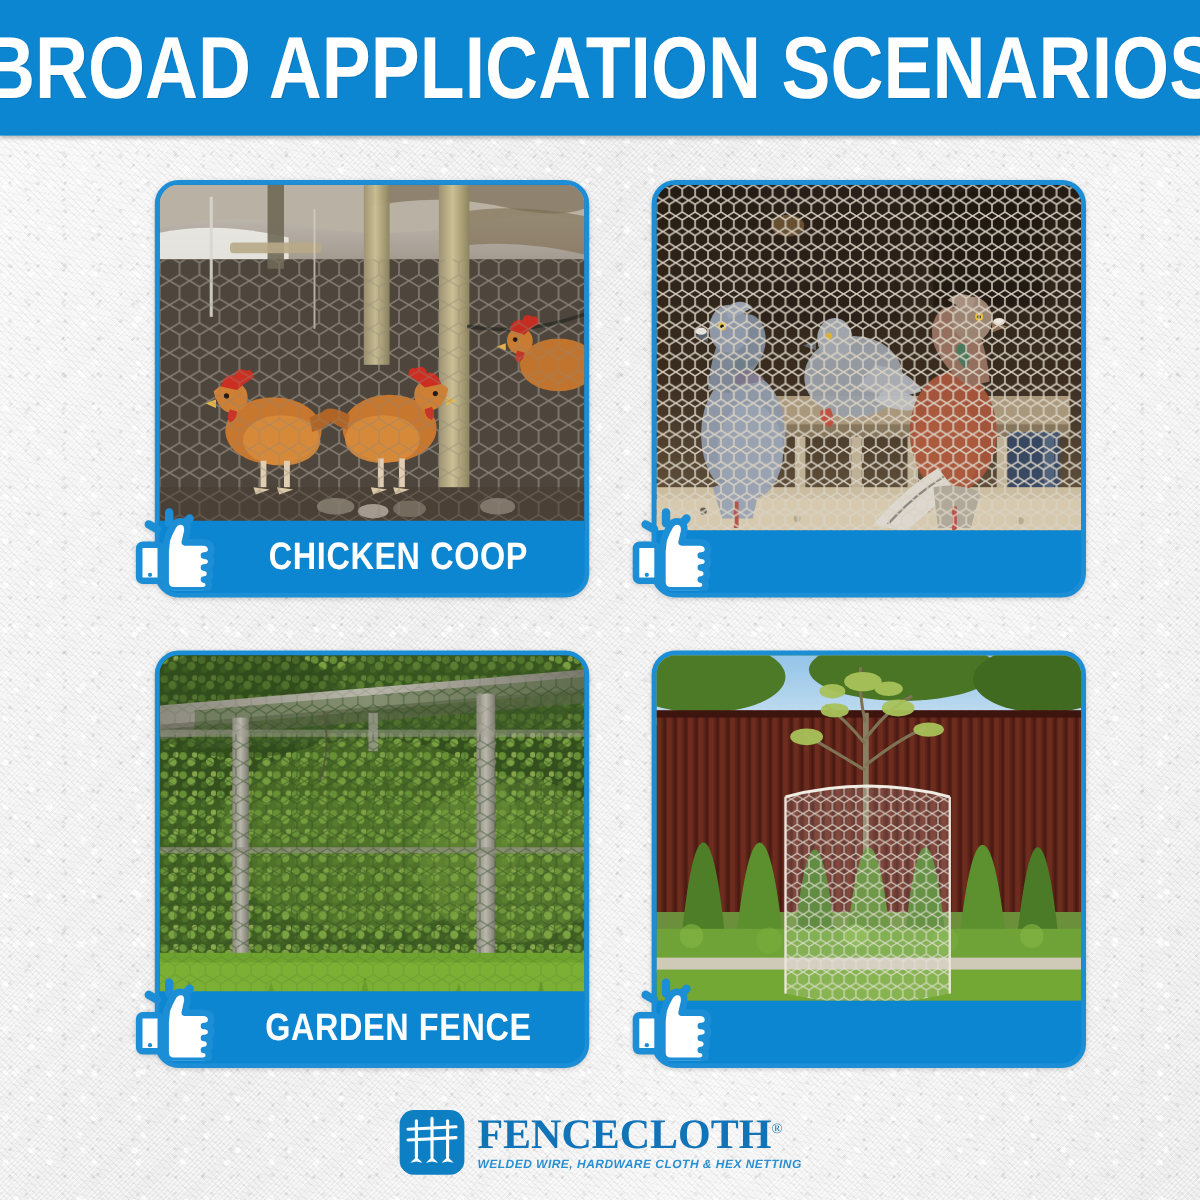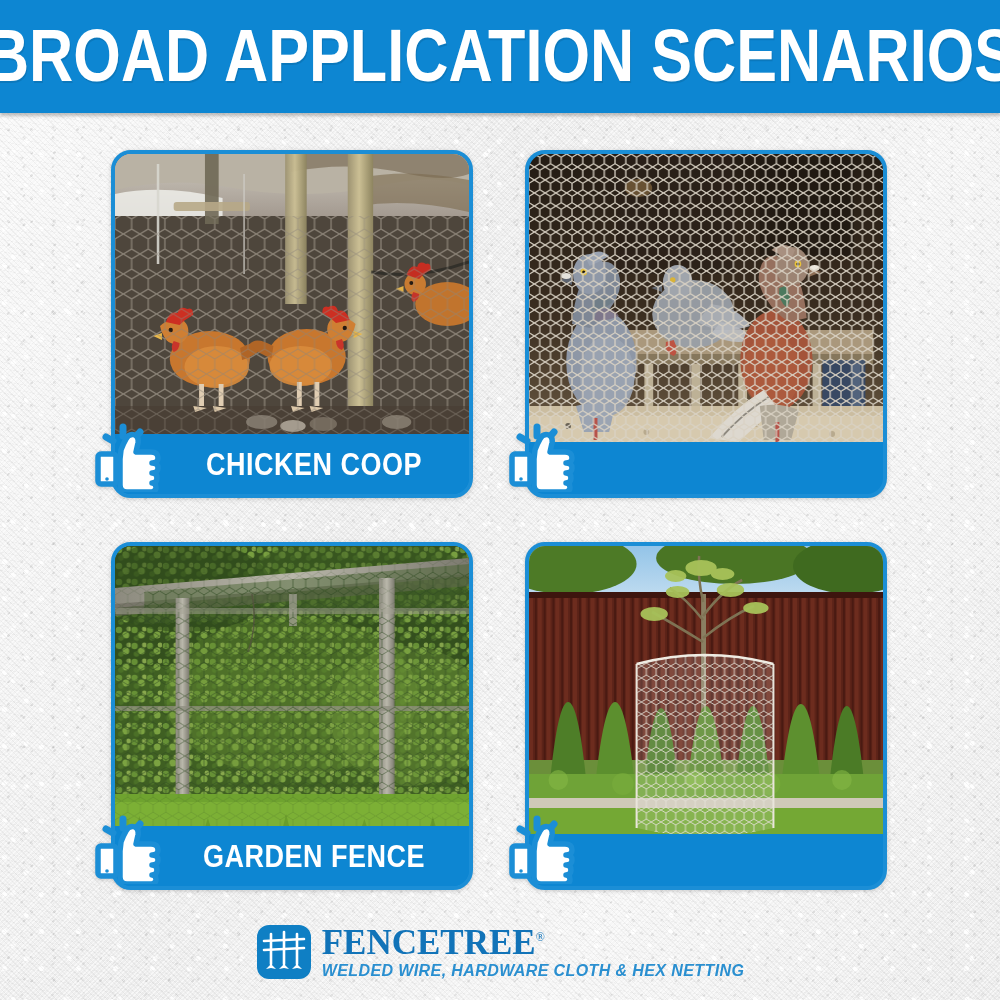--- a/index.html
+++ b/index.html
@@ -63,21 +63,21 @@
     letter-spacing: 0px;
     transform: scaleX(1.02) scaleY(1.22);
     transform-origin: center;
     white-space: nowrap;
     text-shadow: 1px 1px 0 rgba(0,0,0,.10);
   }
 
   
   .grid {
     position: absolute;
-    left: 111px;
+    left: 129px;
     top: 150px;
     width: 776px;
     height: 740px;
     display: grid;
     grid-template-columns: 362px 362px;
     grid-template-rows: 348px 348px;
     column-gap: 52px;
     row-gap: 44px;
     z-index: 3;
   }
@@ -165,21 +165,21 @@
   .logo-reg {
     font-size: 12px;
     vertical-align: super;
     font-weight: normal;
   }
   .logo-tagline {
     margin-top: 3px;
     font-family: "Liberation Sans Narrow", "Liberation Sans", sans-serif;
     font-weight: bold;
     font-style: italic;
-    font-size: 16px;
+    font-size: 10px;
     line-height: 1;
     color: #2a8fd0;
     letter-spacing: .4px;
     white-space: nowrap;
   }
 </style>
 </head>
 <body>
 
 <div id="page">
@@ -581,19 +581,19 @@
         </g>
         <g fill="#ffffff">
           <path d="M15 40 l-5 5 l5 -1 l5 1 z"></path>
           <path d="M28 40 l-5 5 l5 -1 l5 1 z"></path>
           <path d="M41 40 l-5 5 l5 -1 l5 1 z"></path>
         </g>
       </svg>
     </div>
     <div class="logo-text">
       <div class="logo-wordmark">
-        <span>FENCE</span><span>TREE</span><span class="logo-reg">®</span>
+        <span>FENCE</span><span>CLOTH</span><span class="logo-reg">®</span>
       </div>
       <div class="logo-tagline">WELDED WIRE, HARDWARE CLOTH &amp; HEX NETTING</div>
     </div>
   </div>
 
 </div>
 
 </body></html>

